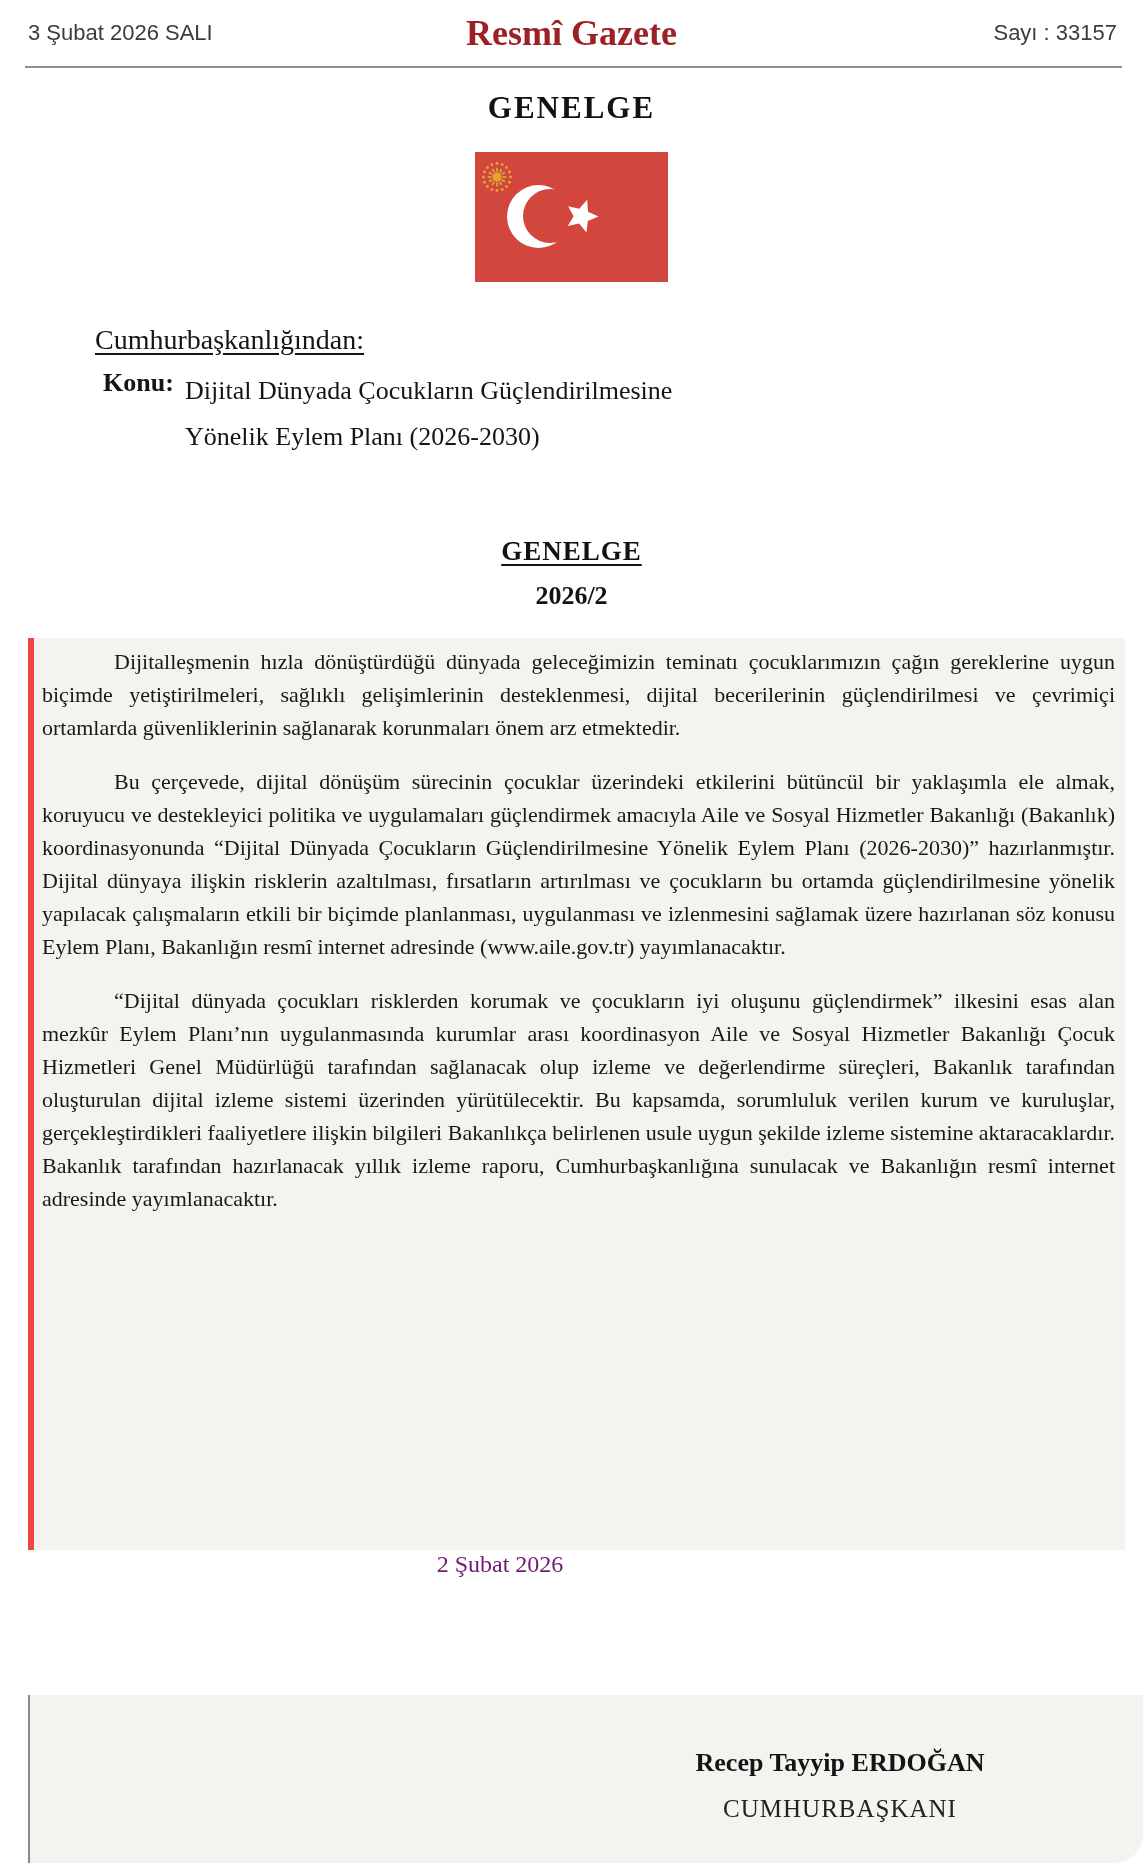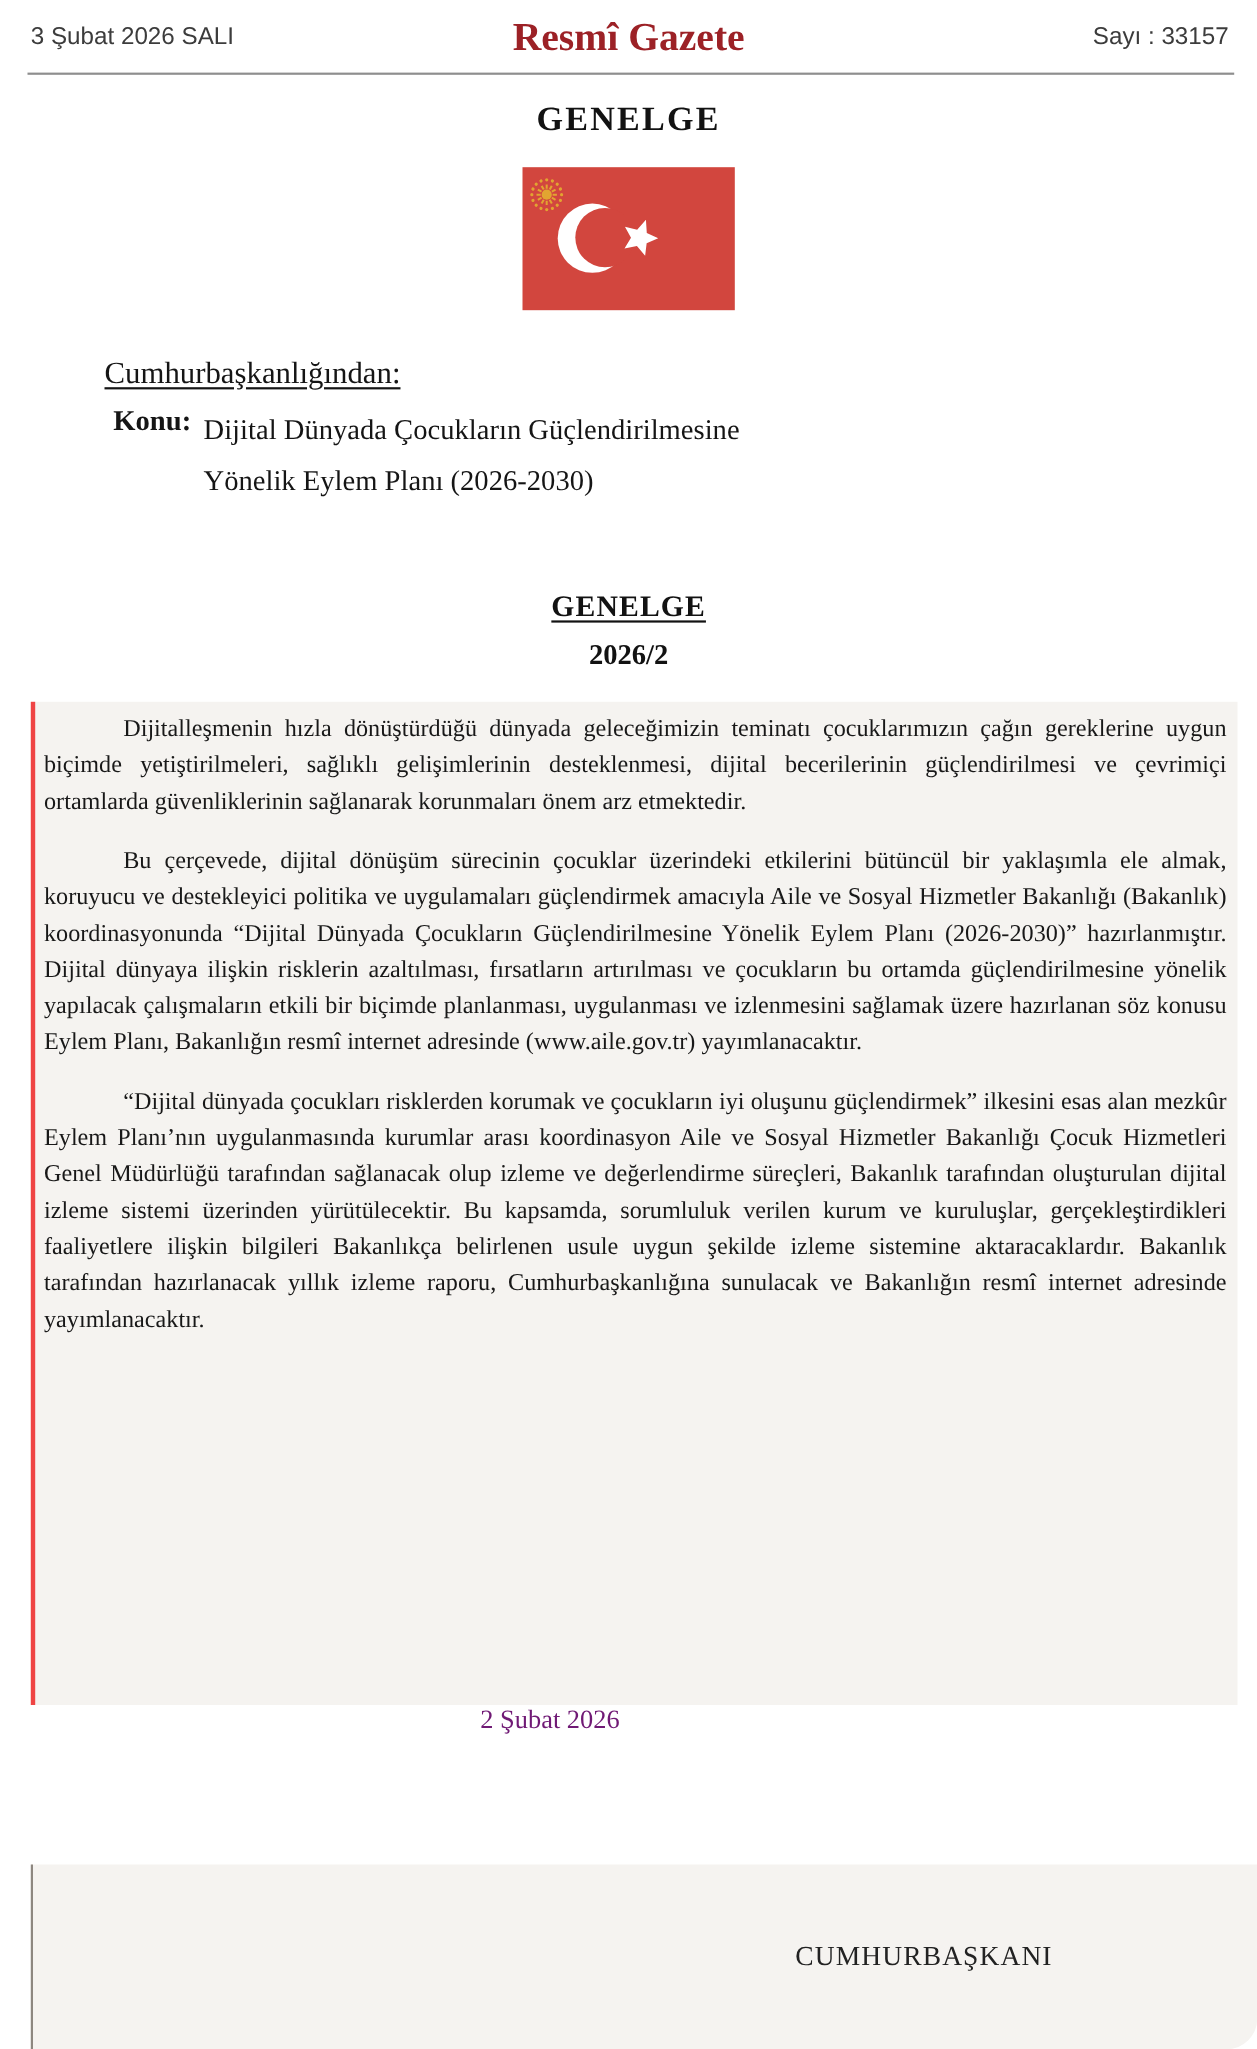--- a/index.html
+++ b/index.html
@@ -79,21 +79,21 @@
     text-underline-offset:4px;letter-spacing:1px;
   }
   .circ-number{
     position:absolute;left:0;top:581px;width:100%;text-align:center;
     font-size:26px;font-weight:bold;color:#121212;
   }
   
   .body-block{
     position:absolute;left:28px;top:638px;width:1097px;height:912px;
     background:var(--body_bg,#f5f3f0);
-    border-left:4px solid #ef4444;
+    border-left:6px solid #ef4444;
     padding:7px 10px 0 8px;
   }
   .body-block p{
     font-size:22px;line-height:33px;text-align:justify;
     text-indent:72px;color:#181818;margin-bottom:21px;
   }
   
   .doc-date{
     position:absolute;left:0;top:1551px;width:1000px;text-align:center;
     font-size:24px;color:#701a75;
@@ -187,16 +187,17 @@
   <div class="body-block">
     <p>Dijitalleşmenin hızla dönüştürdüğü dünyada geleceğimizin teminatı çocuklarımızın çağın gereklerine uygun biçimde yetiştirilmeleri, sağlıklı gelişimlerinin desteklenmesi, dijital becerilerinin güçlendirilmesi ve çevrimiçi ortamlarda güvenliklerinin sağlanarak korunmaları önem arz etmektedir.</p>
     <p>Bu çerçevede, dijital dönüşüm sürecinin çocuklar üzerindeki etkilerini bütüncül bir yaklaşımla ele almak, koruyucu ve destekleyici politika ve uygulamaları güçlendirmek amacıyla Aile ve Sosyal Hizmetler Bakanlığı (Bakanlık) koordinasyonunda “Dijital Dünyada Çocukların Güçlendirilmesine Yönelik Eylem Planı (2026-2030)” hazırlanmıştır. Dijital dünyaya ilişkin risklerin azaltılması, fırsatların artırılması ve çocukların bu ortamda güçlendirilmesine yönelik yapılacak çalışmaların etkili bir biçimde planlanması, uygulanması ve izlenmesini sağlamak üzere hazırlanan söz konusu Eylem Planı, Bakanlığın resmî internet adresinde (www.aile.gov.tr) yayımlanacaktır.</p>
     <p>“Dijital dünyada çocukları risklerden korumak ve çocukların iyi oluşunu güçlendirmek” ilkesini esas alan mezkûr Eylem Planı’nın uygulanmasında kurumlar arası koordinasyon Aile ve Sosyal Hizmetler Bakanlığı Çocuk Hizmetleri Genel Müdürlüğü tarafından sağlanacak olup izleme ve değerlendirme süreçleri, Bakanlık tarafından oluşturulan dijital izleme sistemi üzerinden yürütülecektir. Bu kapsamda, sorumluluk verilen kurum ve kuruluşlar, gerçekleştirdikleri faaliyetlere ilişkin bilgileri Bakanlıkça belirlenen usule uygun şekilde izleme sistemine aktaracaklardır. Bakanlık tarafından hazırlanacak yıllık izleme raporu, Cumhurbaşkanlığına sunulacak ve Bakanlığın resmî internet adresinde yayımlanacaktır.</p>
   </div>
 
   <div class="doc-date">2 Şubat 2026</div>
 
   <div class="bottom-block"></div>
   <div class="signature">
+    <div class="sig-name">Recep Tayyip ERDOĞAN</div>
     <div class="sig-title">CUMHURBAŞKANI</div>
   </div>
 
 </div>
 
 </body></html>

